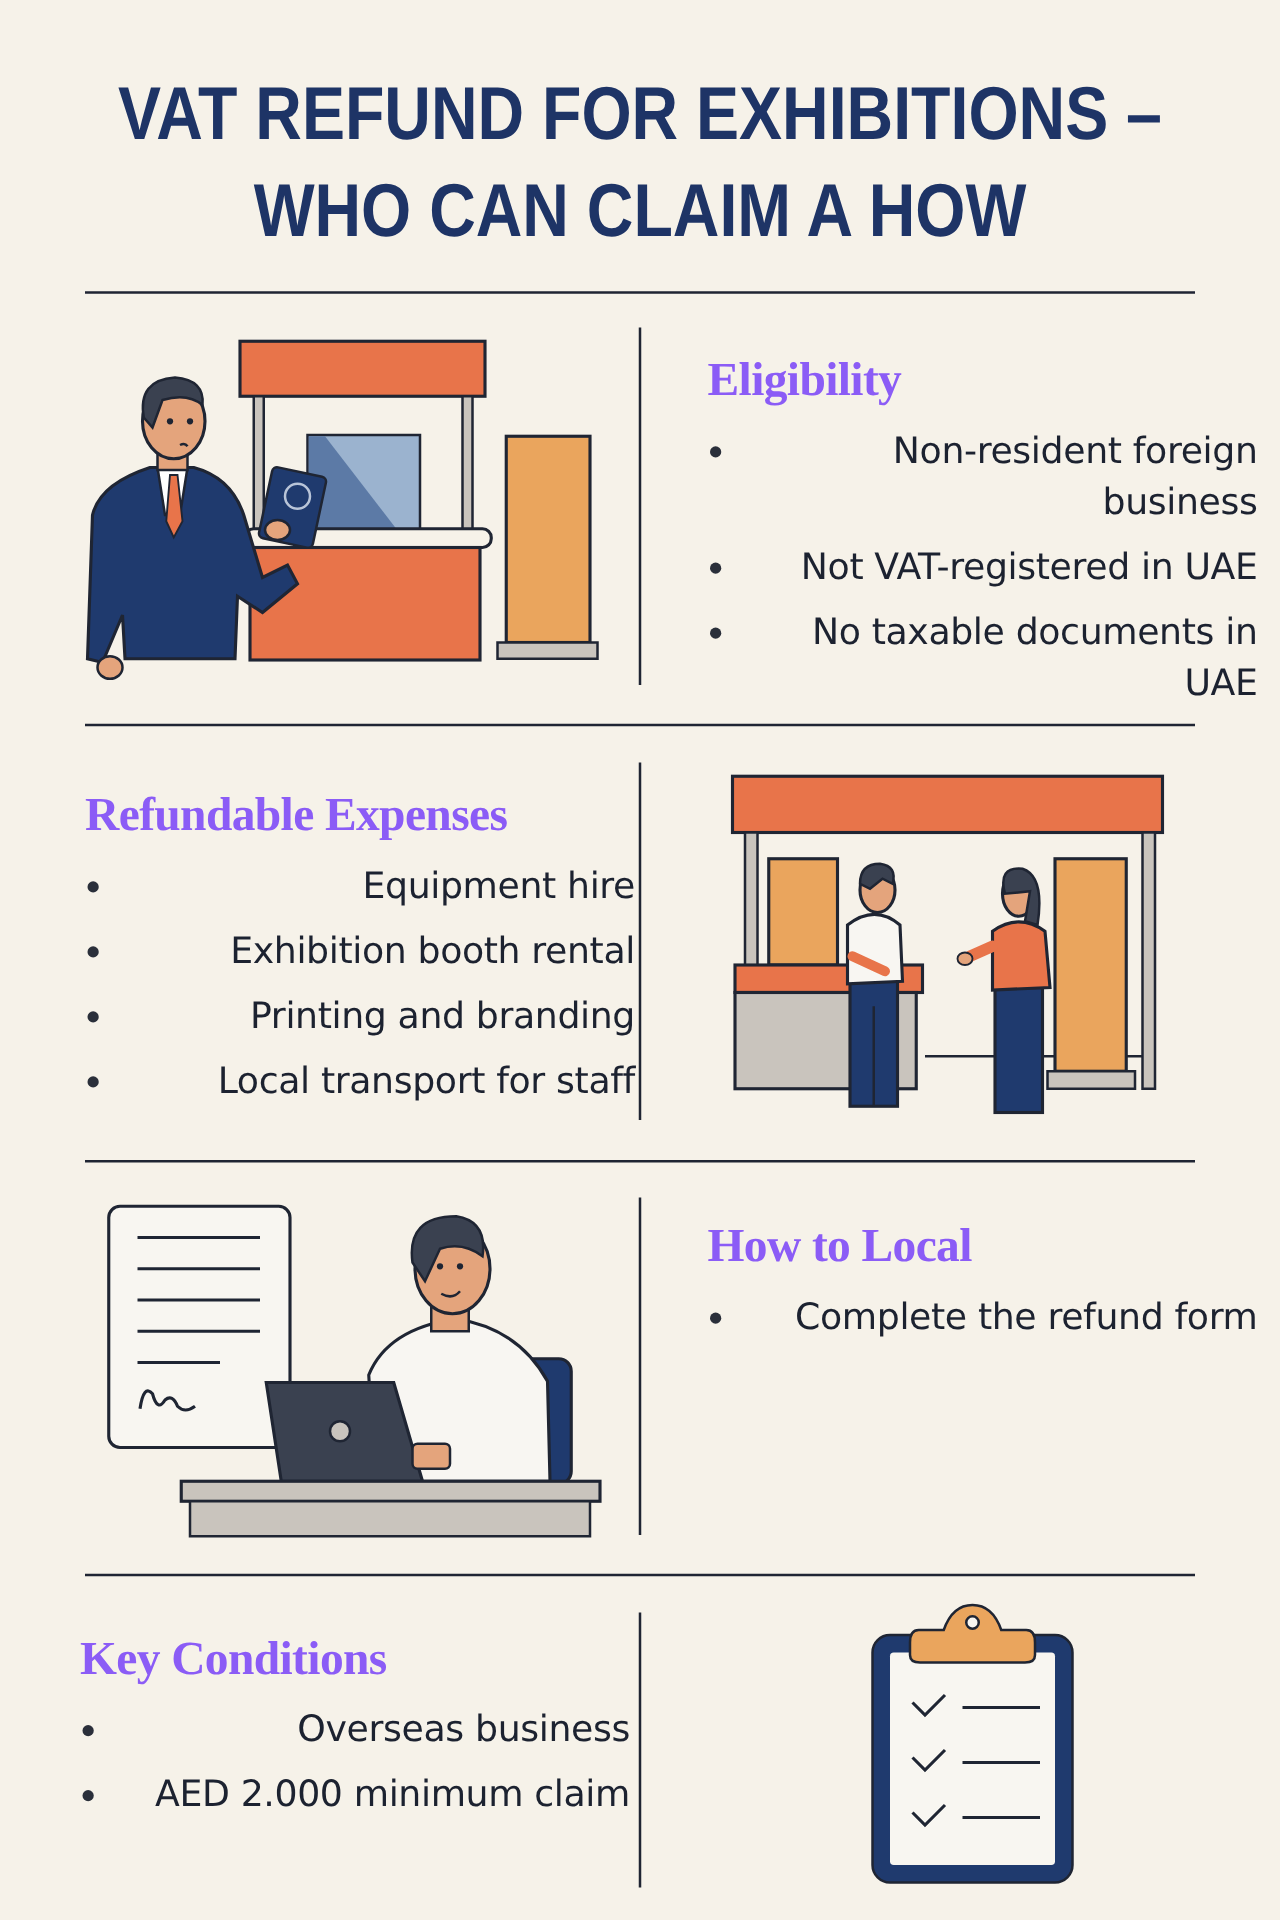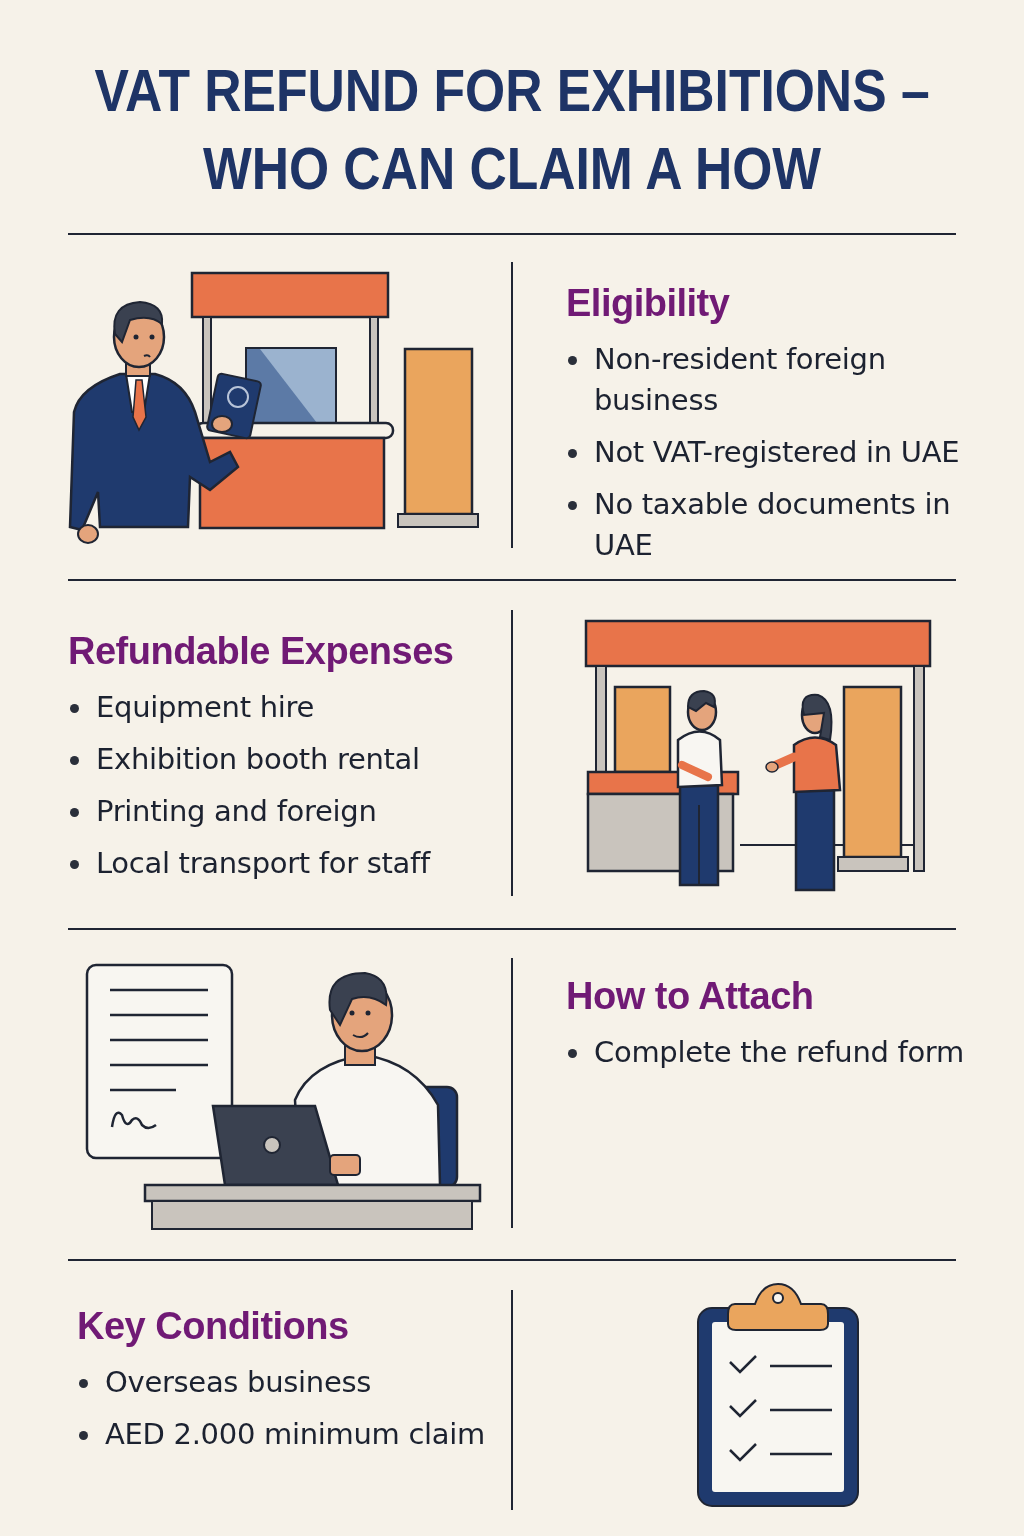--- a/index.html
+++ b/index.html
@@ -22,26 +22,26 @@
   .hr {
     position: absolute; left: 68px; width: 888px; height: 2px;
     background: #1f2533;
   }
   .vr {
     position: absolute; left: 511px; width: 2px;
     background: #1f2533;
   }
   .section { position: absolute; }
   .sec-title {
-    font-family: Liberation Sans, sans-serif;
-    font-weight: 700; font-size: 38px; color: #701a75;
+    font-family: Liberation Serif, serif;
+    font-weight: 700; font-size: 38px; color: #8b5cf6;
     margin: 0 0 14px 0; letter-spacing: -0.5px;
     white-space: nowrap;
   }
-  ul.items { list-style: none; margin: 0; padding: 0; }
+  ul.items { list-style: none; margin: 0; padding: 0; text-align: right; }
   ul.items li {
     position: relative; padding-left: 28px;
     font-size: 29px; line-height: 41px; color: #1c2230;
     margin-bottom: 11px; letter-spacing: -0.3px;
   }
   ul.items li::before {
     content: ""; position: absolute; left: 2px; top: 17px;
     width: 9px; height: 9px; border-radius: 50%; background: #2a2f3a;
   }
   .illus { position: absolute; }
@@ -110,21 +110,21 @@
     <ellipse cx="162" cy="162" rx="10" ry="8" fill="#e4a47c" stroke="#1f2533" stroke-width="2"></ellipse>
     <ellipse cx="28" cy="272" rx="10" ry="9" fill="#e4a47c" stroke="#1f2533" stroke-width="2"></ellipse>
   </svg>
 </div>
 
 <div class="section" style="left:68px;top:630px;width:440px">
   <div class="sec-title">Refundable Expenses</div>
   <ul class="items">
     <li>Equipment hire</li>
     <li>Exhibition booth rental</li>
-    <li>Printing and foreign</li>
+    <li>Printing and branding</li>
     <li>Local transport for staff</li>
   </ul>
 </div>
 
 <div class="illus" style="left:580px;top:615px">
   <svg width="360" height="280" viewBox="0 0 360 280">
     <rect x="6" y="6" width="344" height="45" fill="#e8744a" stroke="#1f2533" stroke-width="2.5"></rect>
     <rect x="16" y="51" width="10" height="205" fill="#c9c4bd" stroke="#1f2533" stroke-width="2"></rect>
     <rect x="334" y="51" width="10" height="205" fill="#c9c4bd" stroke="#1f2533" stroke-width="2"></rect>
     <line x1="160" y1="230" x2="334" y2="230" stroke="#1f2533" stroke-width="2"></line>
@@ -147,21 +147,21 @@
     <rect x="216" y="175" width="38" height="100" fill="#1f3a6e" stroke="#1f2533" stroke-width="2.5"></rect>
     <path d="M214,130 Q235,115 256,130 L260,175 L214,177 Z" fill="#e8744a" stroke="#1f2533" stroke-width="2.5"></path>
     <path d="M214,142 L196,150" stroke="#e8744a" stroke-width="9" stroke-linecap="round"></path>
     <ellipse cx="192" cy="152" rx="6" ry="5" fill="#e4a47c" stroke="#1f2533" stroke-width="1.5"></ellipse>
     <ellipse cx="235" cy="100" rx="13" ry="18" fill="#e4a47c" stroke="#1f2533" stroke-width="2.5"></ellipse>
     <path d="M224,100 Q218,78 238,80 Q256,86 250,125 L240,122 L244,98 Z" fill="#3a4150" stroke="#1f2533" stroke-width="2"></path>
   </svg>
 </div>
 
 <div class="section" style="left:566px;top:975px;width:440px">
-  <div class="sec-title">How to Attach</div>
+  <div class="sec-title">How to Local</div>
   <ul class="items">
     <li>Complete the refund form</li>
   </ul>
 </div>
 
 <div class="illus" style="left:70px;top:955px">
   <svg width="430" height="285" viewBox="0 0 430 285">
 
     <rect x="17" y="10" width="145" height="193" rx="9" fill="#f8f6f1" stroke="#1f2533" stroke-width="2.5"></rect>
     <line x1="40" y1="35" x2="138" y2="35" stroke="#1f2533" stroke-width="2.5"></line>
@@ -184,21 +184,21 @@
 
     <path d="M143,151 L245,151 L268,230 L155,230 Z" fill="#3a4150" stroke="#1f2533" stroke-width="2.5"></path>
     <circle cx="202" cy="190" r="8" fill="#c9c4bd" stroke="#1f2533" stroke-width="2"></circle>
     <rect x="260" y="200" width="30" height="20" rx="4" fill="#e4a47c" stroke="#1f2533" stroke-width="2"></rect>
 
     <rect x="75" y="230" width="335" height="16" fill="#c9c4bd" stroke="#1f2533" stroke-width="2.5"></rect>
     <rect x="82" y="246" width="320" height="28" fill="#c9c4bd" stroke="#1f2533" stroke-width="2"></rect>
   </svg>
 </div>
 
-<div class="section" style="left:77px;top:1305px;width:440px">
+<div class="section" style="left:64px;top:1305px;width:440px">
   <div class="sec-title">Key Conditions</div>
   <ul class="items">
     <li>Overseas business</li>
     <li>AED 2.000 minimum claim</li>
   </ul>
 </div>
 
 <div class="illus" style="left:690px;top:1282px">
   <svg width="180" height="230" viewBox="0 0 180 230">
     <rect x="8" y="26" width="160" height="198" rx="14" fill="#1f3a6e" stroke="#1f2533" stroke-width="2"></rect>

